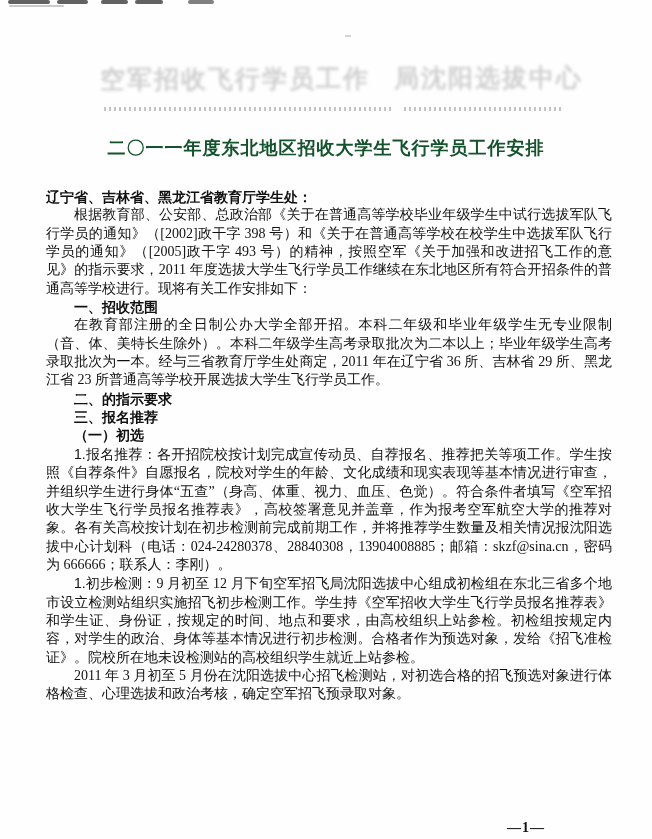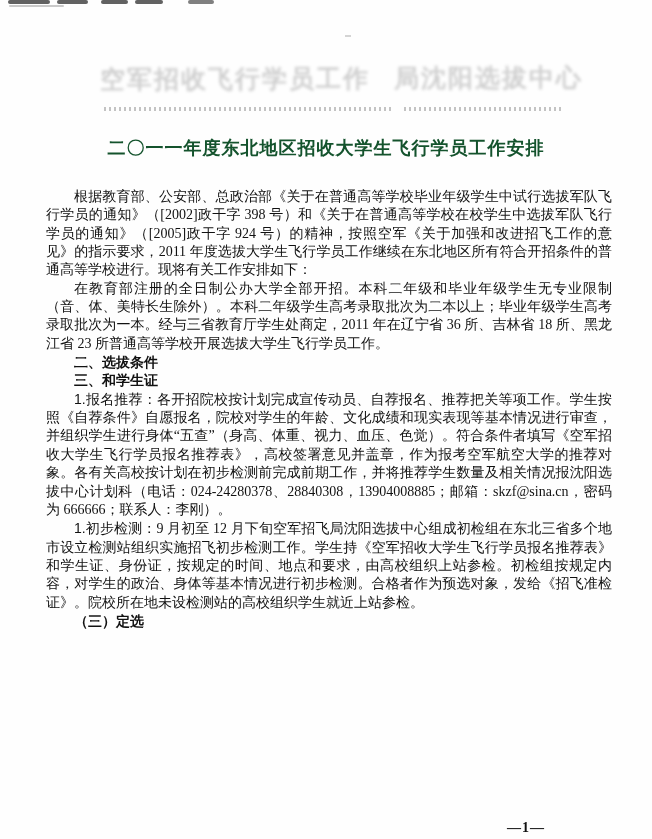--- a/index.html
+++ b/index.html
@@ -87,28 +87,31 @@
   <div class="ghost-header">
     <span>空军招收飞行学员工作</span>
     <span>局沈阳选拔中心</span>
   </div>
   <div class="micro-line m1"></div>
   <div class="micro-line m2"></div>
 
   <div class="doc-title">二〇一一年度东北地区招收大学生飞行学员工作安排</div>
 
   <div class="doc-body">
-    <p class="para">根据教育部、公安部、总政治部《关于在普通高等学校毕业年级学生中试行选拔军队飞行学员的通知》（[2002]政干字 398 号）和《关于在普通高等学校在校学生中选拔军队飞行学员的通知》（[2005]政干字 924 号）的精神，按照空军《关于加强和改进招飞工作的意见》的指示要求，2011 年度选拔大学生飞行学员工作继续在东北地区所有符合开招条件的普通高等学校进行。现将有关工作安排如下：</p>
-    <p class="para">在教育部注册的全日制公办大学全部开招。本科二年级和毕业年级学生无专业限制（音、体、美特长生除外）。本科二年级学生高考录取批次为二本以上；毕业年级学生高考录取批次为一本。经与三省教育厅学生处商定，2011 年在辽宁省 36 所、吉林省 18 所、黑龙江省 23 所普通高等学校开展选拔大学生飞行学员工作。</p>
-    <p class="heading">二、选拔条件</p>
-    <p class="heading">三、和学生证</p>
+    <p class="salutation">辽宁省、吉林省、黑龙江省教育厅学生处：</p>
+    <p class="para">根据教育部、公安部、总政治部《关于在普通高等学校毕业年级学生中试行选拔军队飞行学员的通知》（[2002]政干字 398 号）和《关于在普通高等学校在校学生中选拔军队飞行学员的通知》（[2005]政干字 493 号）的精神，按照空军《关于加强和改进招飞工作的意见》的指示要求，2011 年度选拔大学生飞行学员工作继续在东北地区所有符合开招条件的普通高等学校进行。现将有关工作安排如下：</p>
+    <p class="heading">一、招收范围</p>
+    <p class="para">在教育部注册的全日制公办大学全部开招。本科二年级和毕业年级学生无专业限制（音、体、美特长生除外）。本科二年级学生高考录取批次为二本以上；毕业年级学生高考录取批次为一本。经与三省教育厅学生处商定，2011 年在辽宁省 36 所、吉林省 29 所、黑龙江省 23 所普通高等学校开展选拔大学生飞行学员工作。</p>
+    <p class="heading">二、的指示要求</p>
+    <p class="heading">三、报名推荐</p>
+    <p class="subheading">（一）初选</p>
     <p class="para">
       <strong class="lead">1.报名推荐：</strong><span>各开招院校按计划完成宣传动员、自荐报名、推荐把关等项工作。学生按照《自荐条件》自愿报名，院校对学生的年龄、文化成绩和现实表现等基本情况进行审查，并组织学生进行身体“五查”（身高、体重、视力、血压、色觉）。符合条件者填写《空军招收大学生飞行学员报名推荐表》，高校签署意见并盖章，作为报考空军航空大学的推荐对象。各有关高校按计划在初步检测前完成前期工作，并将推荐学生数量及相关情况报沈阳选拔中心计划科（电话：024-24280378、28840308，13904008885；邮箱：skzf@sina.cn，密码为 666666；联系人：李刚）。</span>
     </p>
     <p class="para">
       <strong class="lead">1.初步检测：</strong><span>9 月初至 12 月下旬空军招飞局沈阳选拔中心组成初检组在东北三省多个地市设立检测站组织实施招飞初步检测工作。学生持《空军招收大学生飞行学员报名推荐表》和学生证、身份证，按规定的时间、地点和要求，由高校组织上站参检。初检组按规定内容，对学生的政治、身体等基本情况进行初步检测。合格者作为预选对象，发给《招飞准检证》。院校所在地未设检测站的高校组织学生就近上站参检。</span>
     </p>
-    <p class="subheading">（三）定选</p>
+    <p class="para">2011 年 3 月初至 5 月份在沈阳选拔中心招飞检测站，对初选合格的招飞预选对象进行体格检查、心理选拔和政治考核，确定空军招飞预录取对象。</p>
   </div>
 
   <div class="page-number">—1—</div>
 
 </div>
 
 </body></html>

